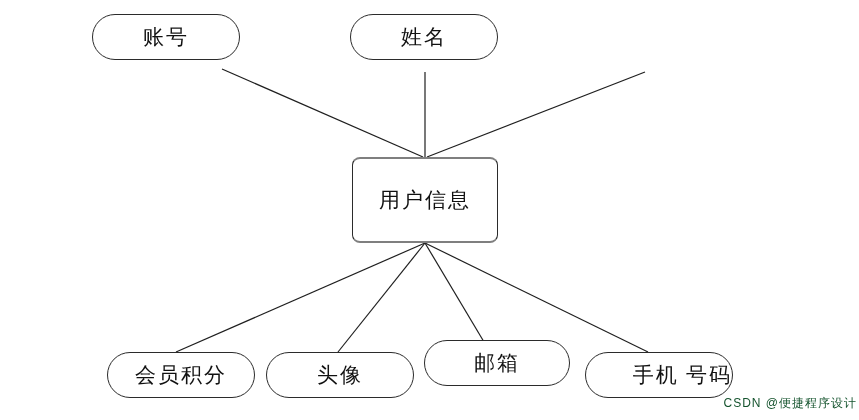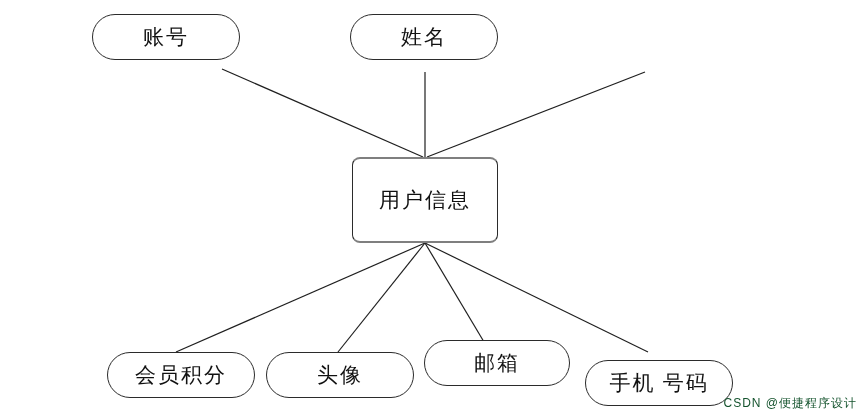--- a/index.html
+++ b/index.html
@@ -55,21 +55,21 @@
     border-radius: 8px;
   }
   
   .pos-account       { left: 92px;  top: 14px; }
   .pos-name          { left: 350px; top: 14px; text-align: center; }
   .pos-gender        { left: 572px; top: 14px; }
   .pos-entity        { left: 352px; top: 157px; }
   .pos-member-points { left: 107px; top: 352px; }
   .pos-avatar        { left: 266px; top: 352px; font-family: Liberation Serif, serif; }
   .pos-email         { left: 424px; top: 340px; width: 146px; }
-  .pos-phone         { left: 585px; top: 360px; }
+  .pos-phone         { left: 585px; top: 352px; justify-content: flex-end; }
   .watermark {
     position: absolute;
     right: 2px;
     bottom: 8px;
     font-family: "Liberation Sans", "DejaVu Sans", sans-serif;
     font-size: 12px;
     letter-spacing: 1px;
     color: #14532d;
     white-space: pre;
   }

